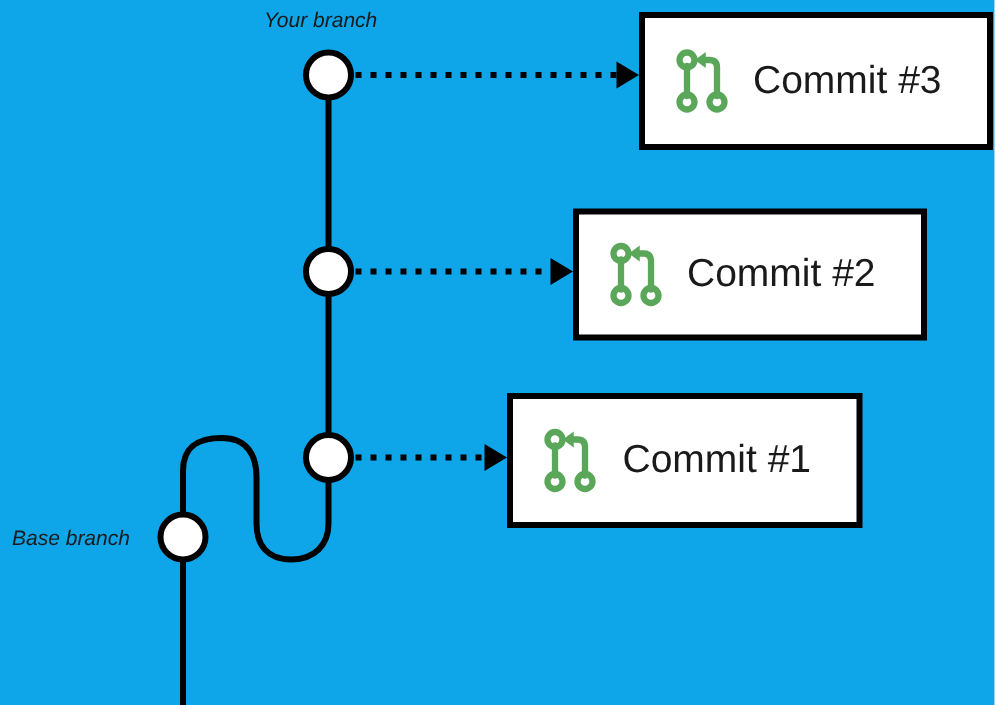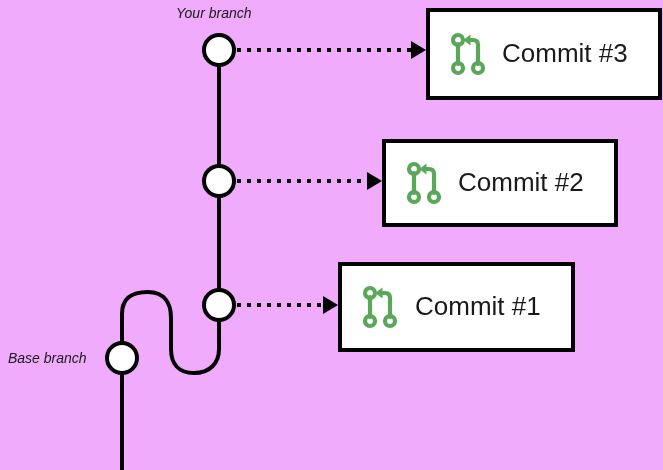--- a/index.html
+++ b/index.html
@@ -8,21 +8,21 @@
     padding: 0;
     background: #ffffff;
   }
   body {
     font-family: "Liberation Sans", "DejaVu Sans", sans-serif;
   }
   #canvas {
     position: relative;
     width: 663px;
     height: 470px;
-    background: #f0abfc;
+    background: #0ea5e9;
     overflow: hidden;
   }
   #diagram-svg {
     position: absolute;
     top: 0;
     left: 0;
     width: 663px;
     height: 470px;
   }
   .label-text {

